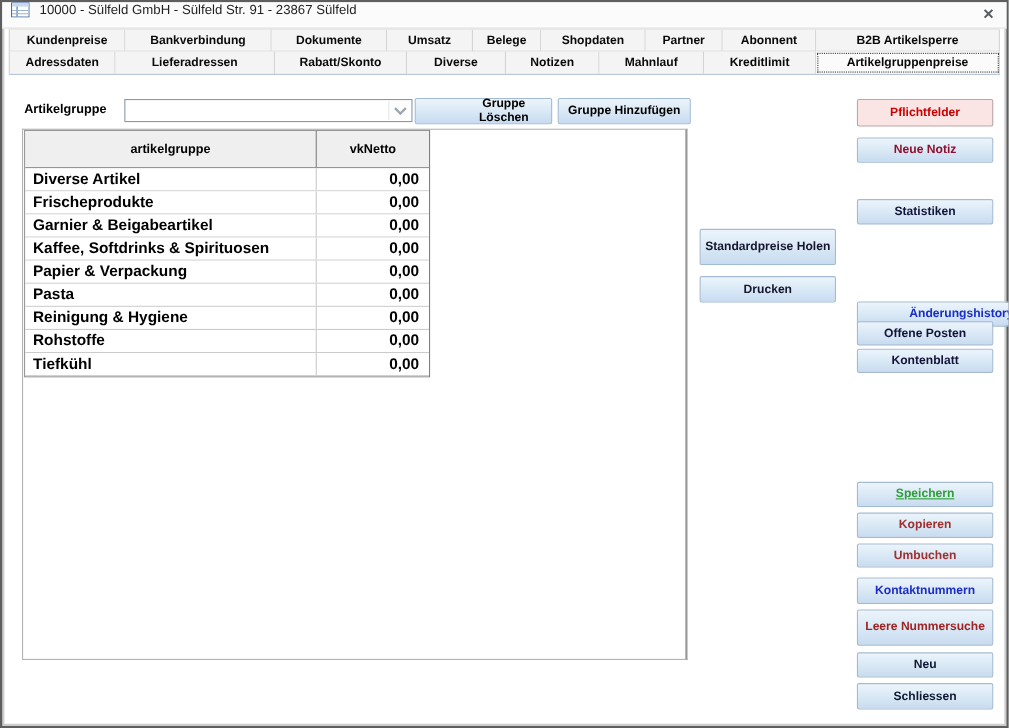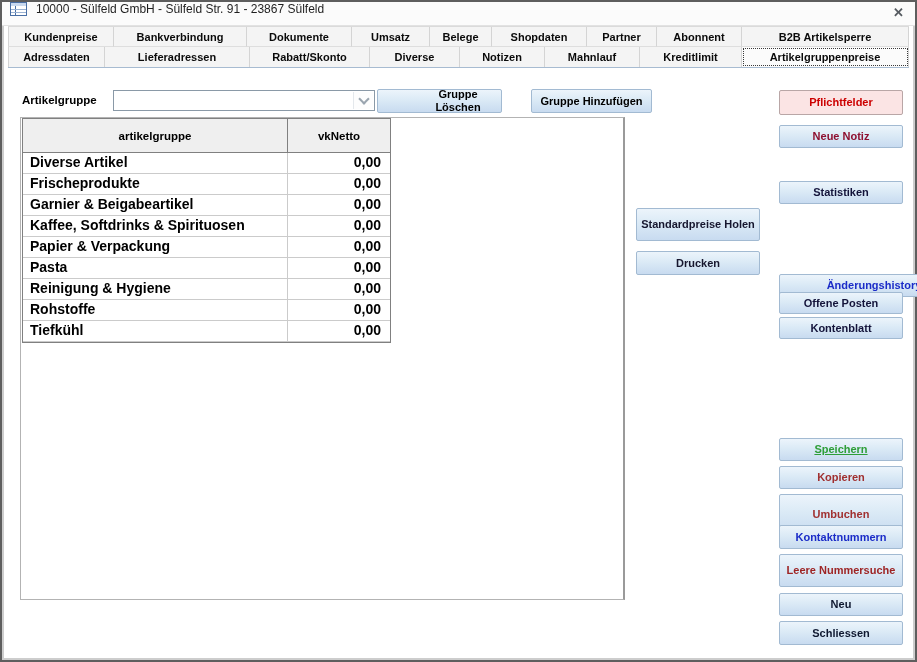--- a/index.html
+++ b/index.html
@@ -95,21 +95,21 @@
   </div>
 
   <div class="lbl">Artikelgruppe</div>
   <div class="combo">
     <span class="combo-value"></span>
     <span class="combo-btn">
       <span class="chev"></span>
     </span>
   </div>
   <div class="btn" style="left: 377px; top: 89px; width: 125px; height: 24px; color: rgb(0, 0, 0); padding-left: 40px;">Gruppe Löschen</div>
-  <div class="btn" style="left: 507px; top: 89px; width: 121px; height: 24px; color: rgb(0, 0, 0); margin-left: 24px;">Gruppe Hinzufügen</div>
+  <div class="btn" style="left: 507px; top: 89px; width: 121px; height: 24px; color: rgb(0, 0, 0);">Gruppe Hinzufügen</div>
 
   <div class="panel">
     <div class="grid">
       <div class="ghead">
         <div class="gh gh1">artikelgruppe</div>
         <div class="gh gh2">vkNetto</div>
       </div>
       <div class="grow">
         <div class="gc gc1">Diverse Artikel</div>
         <div class="gc gc2">0,00</div>
@@ -153,19 +153,19 @@
   <div class="btn" style="left: 636px; top: 251px; width: 124px; height: 24px; color: rgb(22, 22, 46);">Drucken</div>
 
   <div class="btn" style="left: 779px; top: 90px; width: 124px; height: 25px; color: rgb(204, 0, 0); background: rgb(251, 228, 228); border-color: rgb(185, 166, 166);">Pflichtfelder</div>
   <div class="btn" style="left: 779px; top: 125px; width: 124px; height: 23px; color: rgb(142, 16, 48);">Neue Notiz</div>
   <div class="btn" style="left: 779px; top: 181px; width: 124px; height: 23px; color: rgb(19, 19, 58);">Statistiken</div>
   <div class="btn" style="left: 779px; top: 274px; width: 148px; height: 23px; color: rgb(27, 44, 200); padding-left: 45px;">Änderungshistory</div>
   <div class="btn" style="left: 779px; top: 292px; width: 124px; height: 22px; color: rgb(19, 19, 58);">Offene Posten</div>
   <div class="btn" style="left: 779px; top: 317px; width: 124px; height: 22px; color: rgb(19, 19, 58);">Kontenblatt</div>
   <div class="btn" style="left: 779px; top: 438px; width: 124px; height: 23px; color: rgb(46, 158, 56); text-decoration: underline;">Speichern</div>
   <div class="btn" style="left: 779px; top: 466px; width: 124px; height: 23px; color: rgb(160, 48, 48);">Kopieren</div>
-  <div class="btn" style="left: 779px; top: 494px; width: 124px; height: 40px; color: rgb(160, 48, 48);">Umbuchen</div>
+  <div class="btn" style="left: 779px; top: 494px; width: 124px; height: 22px; color: rgb(160, 48, 48);">Umbuchen</div>
   <div class="btn" style="left: 779px; top: 525px; width: 124px; height: 24px; color: rgb(27, 44, 200);">Kontaktnummern</div>
   <div class="btn" style="left: 779px; top: 554px; width: 124px; height: 33px; color: rgb(158, 36, 36);">Leere Nummersuche</div>
   <div class="btn" style="left: 779px; top: 593px; width: 124px; height: 23px; color: rgb(15, 24, 48);">Neu</div>
   <div class="btn" style="left: 779px; top: 621px; width: 124px; height: 24px; color: rgb(15, 24, 48);">Schliessen</div>
 
 </div>
 
 </body></html>

